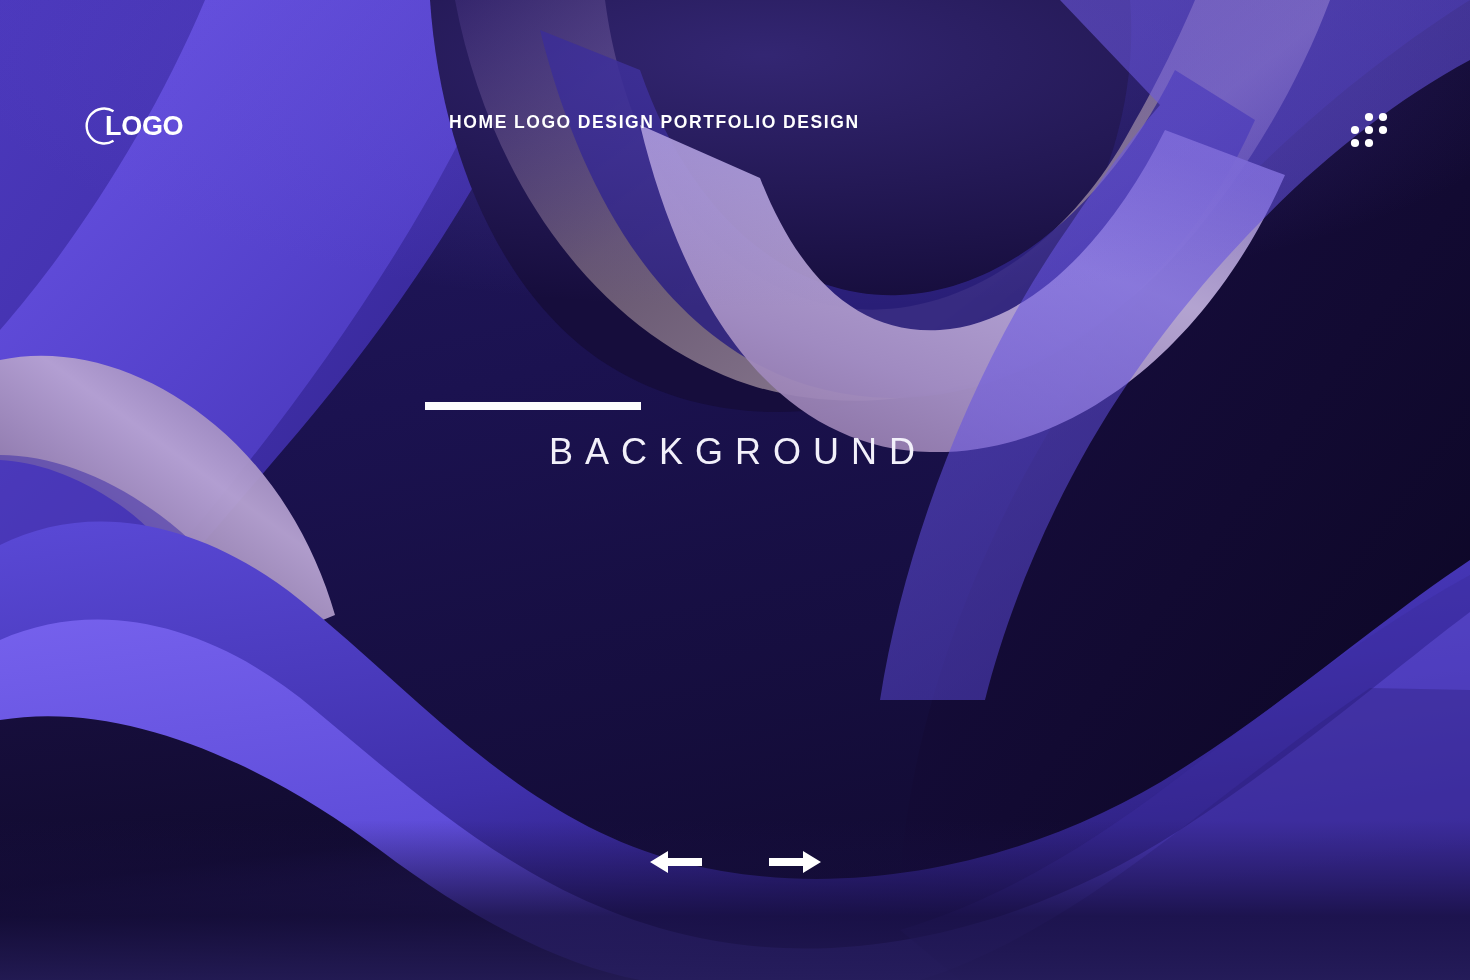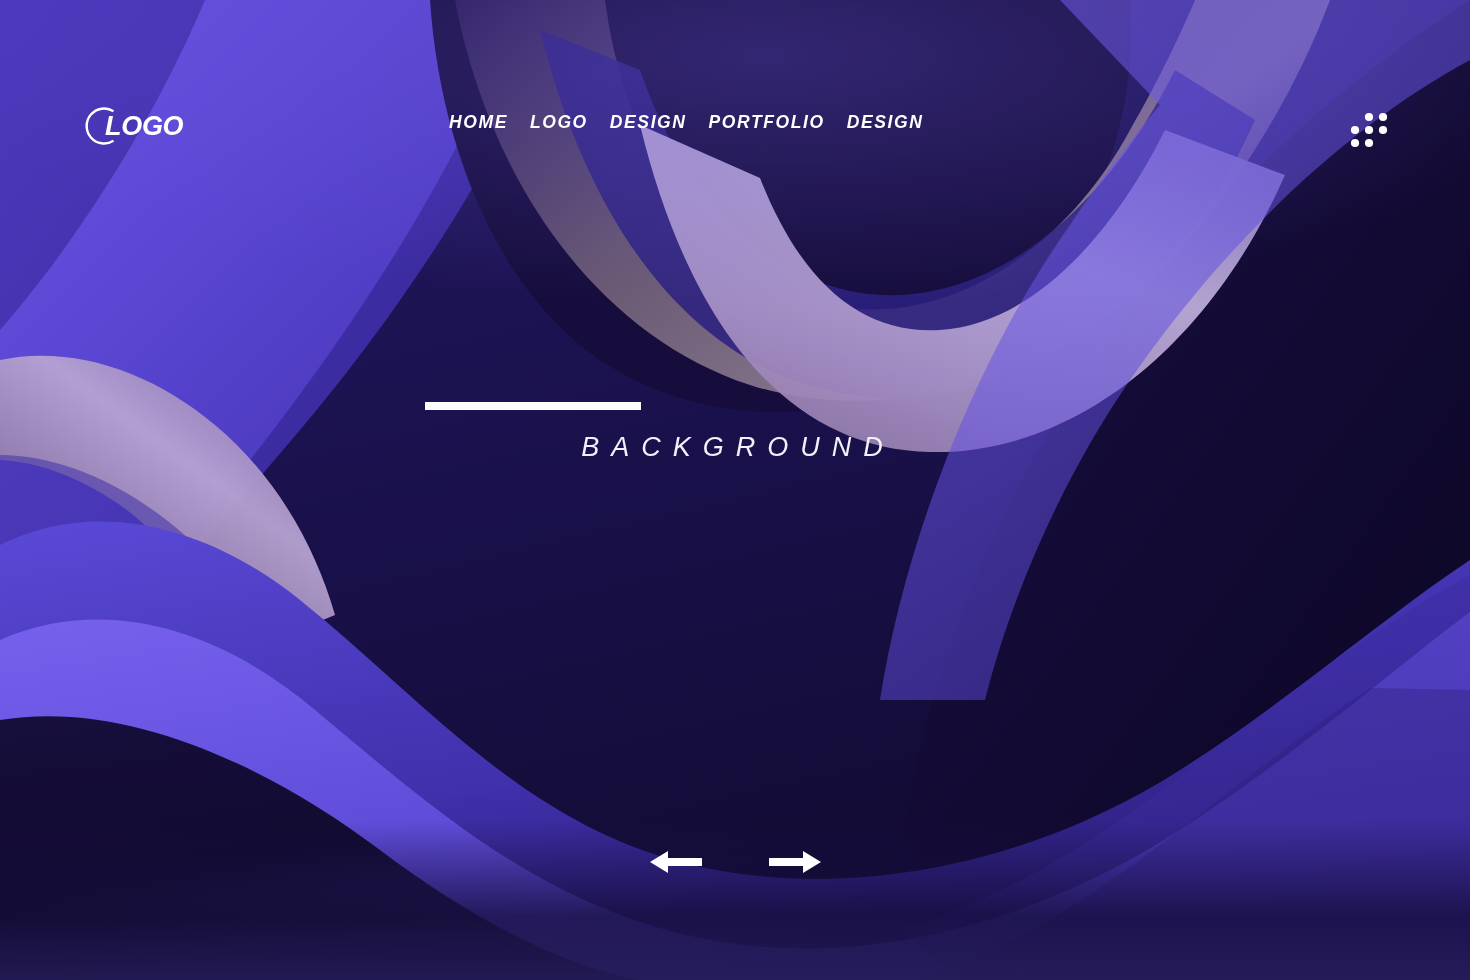--- a/index.html
+++ b/index.html
@@ -9,21 +9,20 @@
   }
   body {
     font-family: "Liberation Sans", sans-serif;
   }
   #stage {
     position: relative;
     width: 1470px;
     height: 980px;
     overflow: hidden;
     background: #4c1d95;
-    font-style: italic;
   }
   #bg-svg {
     position: absolute;
     inset: 0;
     width: 1470px;
     height: 980px;
     display: block;
   }
 
   
@@ -63,21 +62,21 @@
     line-height: 1;
     font-family: "Liberation Sans", sans-serif;
   }
 
   .nav {
     position: absolute;
     left: 449px;
     top: 114px;
     display: flex;
     align-items: center;
-    gap: 22px;
+    gap: 6px;
     pointer-events: auto;
   }
   .nav-item {
     color: #ffffff;
     font-size: 17.5px;
     font-weight: 700;
     letter-spacing: 1.6px;
     line-height: 1;
     cursor: pointer;
     text-decoration: none;
@@ -116,21 +115,21 @@
     color: #fdfdfd;
     font-size: 133px;
     font-weight: 700;
     letter-spacing: 1px;
     line-height: 0.95;
     font-family: "Liberation Sans", sans-serif;
   }
   .hero-subtitle {
     margin: 24px 0 16px 6px;
     color: #f2f0fa;
-    font-size: 27px;
+    font-size: 36px;
     font-weight: 400;
     letter-spacing: 12px;
     line-height: 1;
     font-family: "Liberation Sans", sans-serif;
   }
 
   
   .arrows {
     position: absolute;
     left: 0;

